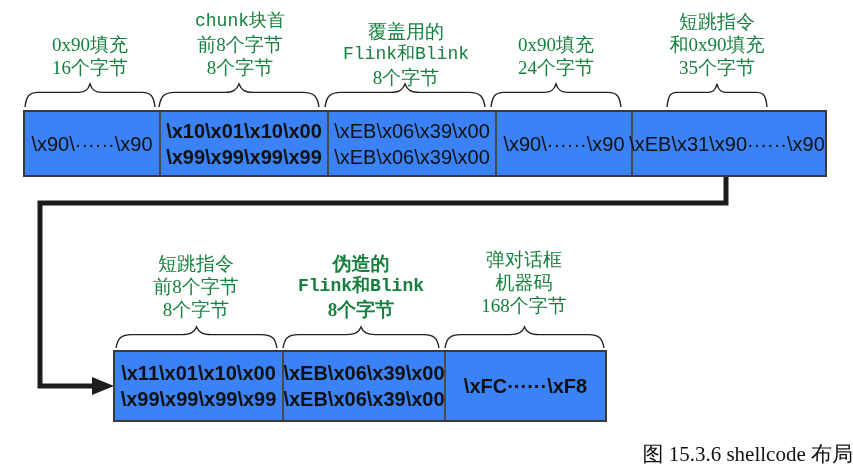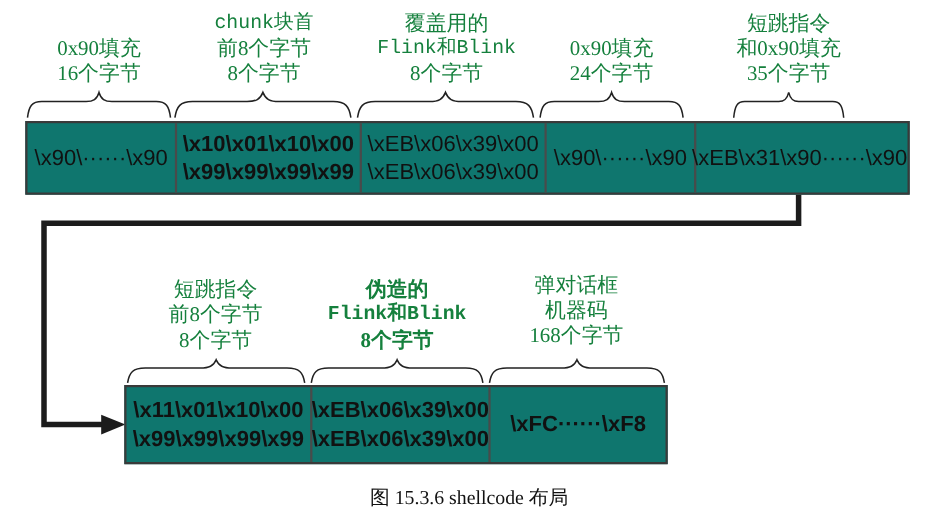--- a/index.html
+++ b/index.html
@@ -5,50 +5,50 @@
   html,body{margin:0;padding:0;background:#ffffff;}
   #canvas{
     position:relative;width:853px;height:476px;background:#ffffff;overflow:hidden;
     font-family:"Liberation Serif", serif;color:#1a1a1a;
   }
   .lbl{position:absolute;text-align:center;font-size:19px;line-height:23px;color:#15803d;}
   .lbl .mono{font-family:"Liberation Mono","Liberation Serif",monospace;font-size:18px;}
   .brace{position:absolute;overflow:visible;}
   .boxrow{
     position:absolute;display:flex;box-sizing:border-box;
-    border:2px solid #3a3a3a;background:#0f766e;
+    border:2px solid #3a3a3a;background:#3b82f6;
   }
   .cell{
     box-sizing:border-box;display:flex;flex-direction:column;
     align-items:center;justify-content:center;
     font-family:"Liberation Sans",sans-serif;font-size:20px;line-height:26px;
     color:#111;white-space:nowrap;
   }
   .cell + .cell{border-left:2px solid #4a4a4a;}
   #connector{position:absolute;left:0;top:0;pointer-events:none;}
   #caption{
-    position:absolute;left:0;top:440px;width:853px;text-align:center;
-    font-size:18px;color:#111;
+    position:absolute;left:0;top:440px;width:853px;text-align:right;
+    font-size:21px;color:#111;
   }
 </style>
 </head>
 <body>
 
 <div id="canvas">
 
   <div class="lbl" style="left:10px;top:33px;width:160px;">
     <div>0x90填充</div>
     <div>16个字节</div>
   </div>
   <div class="lbl" style="left:160px;top:10px;width:160px;">
     <div class="mono">chunk块首</div>
     <div>前8个字节</div>
     <div>8个字节</div>
   </div>
-  <div class="lbl" style="left:316px;top:10px;width:180px;">
+  <div class="lbl" style="left:316px;top:20px;width:180px;">
     <div>覆盖用的</div>
     <div class="mono">Flink和Blink</div>
     <div>8个字节</div>
   </div>
   <div class="lbl" style="left:476px;top:33px;width:160px;">
     <div>0x90填充</div>
     <div>24个字节</div>
   </div>
   <div class="lbl" style="left:627px;top:10px;width:180px;">
     <div>短跳指令</div>

